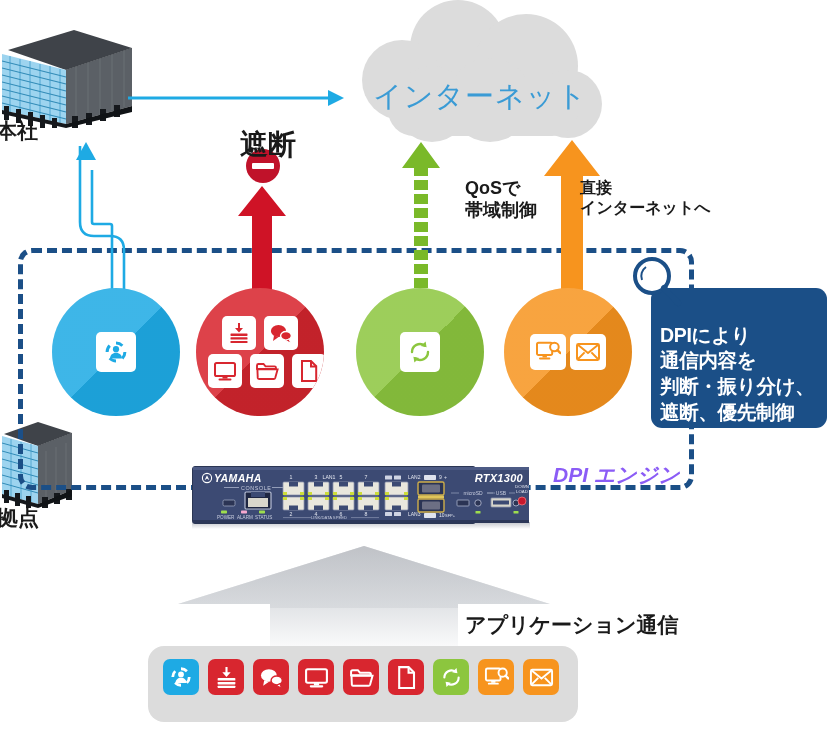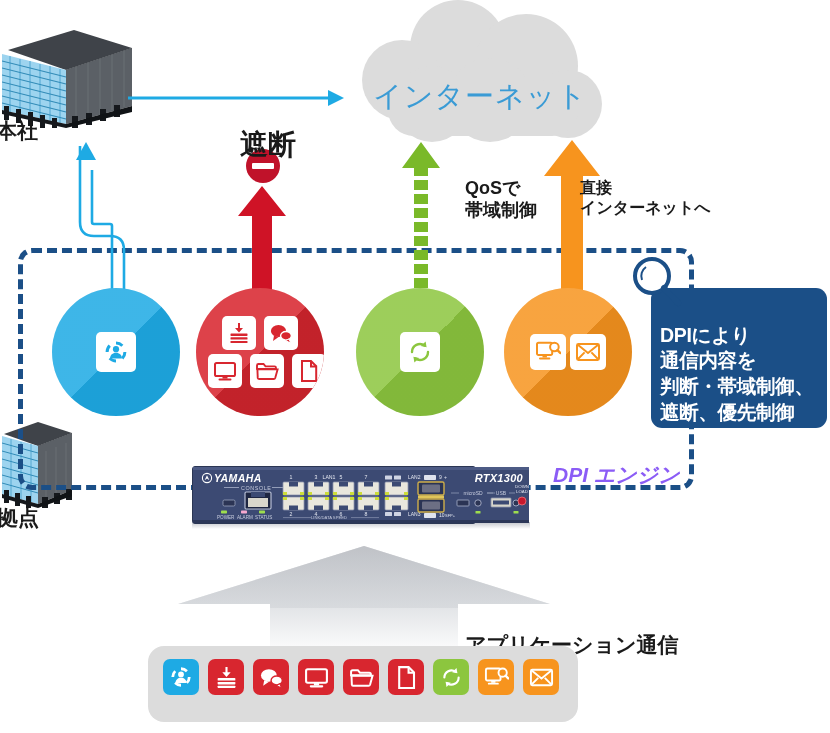--- a/index.html
+++ b/index.html
@@ -17,21 +17,21 @@
     font-weight: bold;
     color: #1a1a1a;
     line-height: 1.22;
     white-space: pre-line;
   }
   .lbl-hq     { font-size: 21px; left: -4px;  top: 118px; }
   .lbl-branch { font-size: 21px; left: -3px;  top: 505px; }
   .lbl-block  { font-size: 28px; left: 240px; top: 128px; }
   .lbl-qos    { font-size: 18px; left: 436px; top: 178px; margin-left: 29px; }
   .lbl-direct { font-size: 16px; left: 580px; top: 178px; }
-  .lbl-app    { font-size: 21px; left: 465px; top: 612px; margin-top: 20px; }
+  .lbl-app    { font-size: 21px; left: 465px; top: 612px; }
   .lbl-dpieng {
     font-size: 21px; left: 553px; top: 462px;
     color: #8b5cf6; font-style: italic; font-weight: bold;
   }
   .cloud-text {
     font-size: 29px; font-weight: normal; color: #3a9bd5;
     left: 373px; top: 77px; letter-spacing: 1px;
   }
 
   
@@ -342,21 +342,21 @@
         <rect x="2" y="5" width="22" height="16" rx="1.4" fill="none" stroke="#f7941e" stroke-width="2"></rect>
         <path d="M2.8 5.8 13 14 23.2 5.8" fill="none" stroke="#f7941e" stroke-width="2"></path>
         <path d="M2.8 20.2 9.6 13.4 M23.2 20.2 16.4 13.4" fill="none" stroke="#f7941e" stroke-width="2"></path>
       </svg>
     </div>
   </div>
 
   <div class="abs dpi-callout">
     <span>DPIにより
 通信内容を
-判断・帯域制御、
+判断・振り分け、
 遮断、優先制御</span>
   </div>
   <svg class="abs" style="left:630px; top:254px;" width="54" height="56" viewBox="0 0 54 56">
     <circle cx="22" cy="22" r="17" fill="#ffffff" stroke="#1b4f87" stroke-width="4"></circle>
     <path d="M12 26a11 11 0 0 1 4-13" fill="none" stroke="#1b4f87" stroke-width="2"></path>
     <line x1="34" y1="34" x2="48" y2="49" stroke="#1b4f87" stroke-width="6" stroke-linecap="round"></line>
   </svg>
 
   <div class="abs router-shadow"></div>
   <div class="abs router-body">

